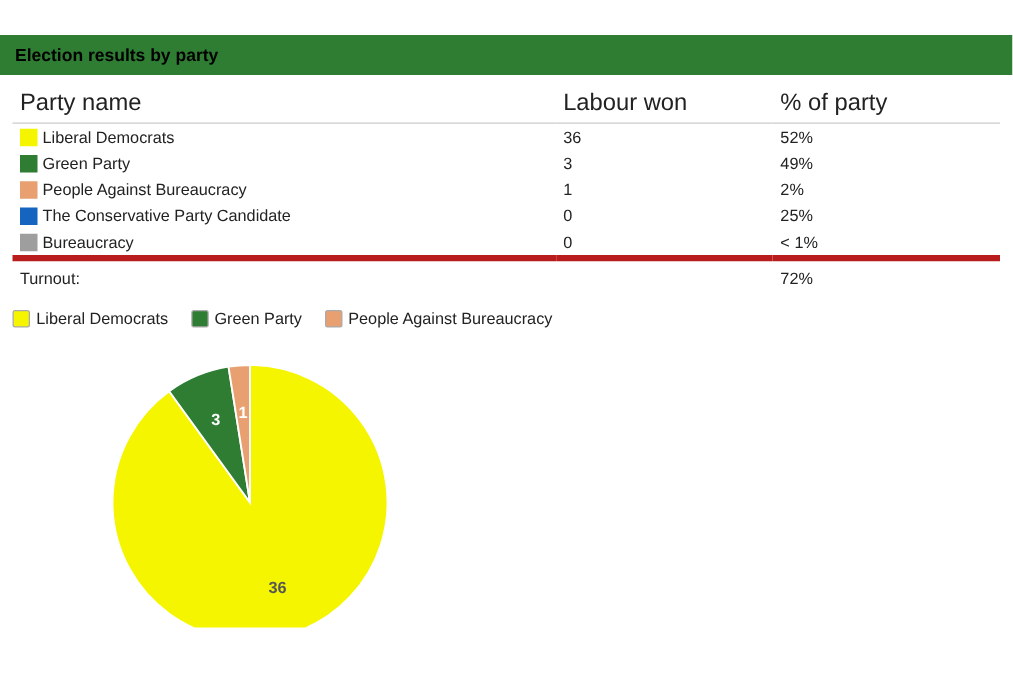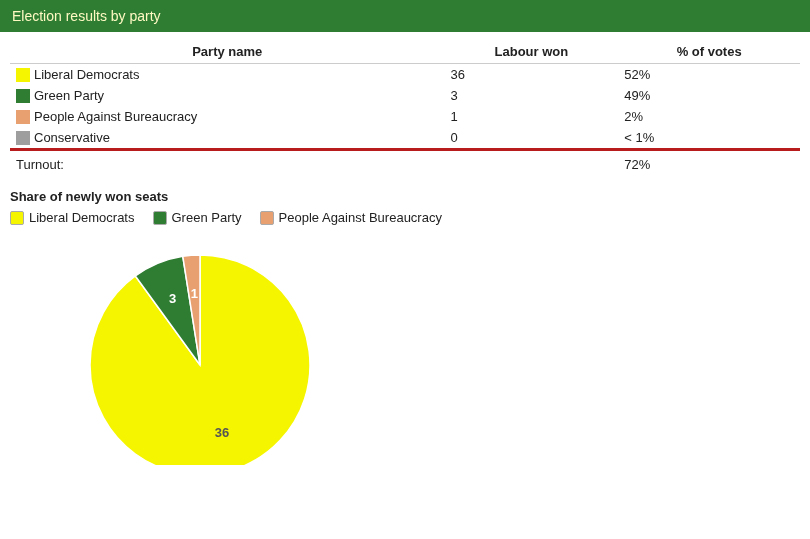--- a/index.html
+++ b/index.html
@@ -10,38 +10,39 @@
       color: #222;
       width: 810px;
       min-height: 539px;
     }
     .page-container {
       padding: 0;
       width: 810px;
     }
     .header-bar {
       background: #2e7d32;
-      color: #fef9c3;
+      color: #000000;
       padding: 8px 12px;
       font-size: 14px;
-      font-weight: normal;
+      font-weight: bold;
+      margin-top: 28px;
     }
     .table-section {
       padding: 8px 10px 4px 10px;
     }
     table {
       width: 100%;
       border-collapse: collapse;
     }
     table th {
-      text-align: center;
-      font-weight: bold;
+      text-align: left;
+      font-weight: normal;
       padding: 4px 6px;
       border-bottom: 1px solid #ccc;
-      font-size: 13px;
+      font-size: 19px;
     }
     table td {
       padding: 3px 6px;
       font-size: 13px;
     }
     .col-party { width: 55%; }
     .col-seats { width: 22%; }
     .col-votes { width: 23%; }
     .party-color-dot {
       display: inline-block;
@@ -50,21 +51,21 @@
       margin-right: 4px;
       vertical-align: middle;
       flex-shrink: 0;
     }
     .party-name-cell {
       display: flex;
       align-items: center;
     }
     .turnout-row td {
       padding-top: 6px;
-      border-top: 3px solid #b91c1c;
+      border-top: 5px solid #b91c1c;
     }
     .chart-section {
       padding: 10px 10px 0 10px;
     }
     .chart-title {
       font-weight: bold;
       font-size: 13px;
       margin-bottom: 6px;
     }
     .legend {
@@ -103,21 +104,21 @@
   <div class="header-bar">
     <span>Election results by party</span>
   </div>
 
   <div class="table-section">
     <table>
       <thead>
         <tr>
           <th class="col-party">Party name</th>
           <th class="col-seats">Labour won</th>
-          <th class="col-votes">% of votes</th>
+          <th class="col-votes">% of party</th>
         </tr>
       </thead>
       <tbody id="table-body">
       <tr>
     <td class="col-party">
       <div class="party-name-cell">
         <span class="party-color-dot" style="background:#f5f500;"></span>
         <span>Liberal Democrats</span>
       </div>
     </td>
@@ -140,38 +141,47 @@
         <span class="party-color-dot" style="background:#e8a070;"></span>
         <span>People Against Bureaucracy</span>
       </div>
     </td>
     <td class="col-seats">1</td>
     <td class="col-votes">2%</td>
   </tr>
           <tr>
     <td class="col-party">
       <div class="party-name-cell">
+        <span class="party-color-dot" style="background:#1565c0;"></span>
+        <span>The Conservative Party Candidate</span>
+      </div>
+    </td>
+    <td class="col-seats">0</td>
+    <td class="col-votes">25%</td>
+  </tr>
+          <tr>
+    <td class="col-party">
+      <div class="party-name-cell">
         <span class="party-color-dot" style="background:#9e9e9e;"></span>
-        <span>Conservative</span>
+        <span>Bureaucracy</span>
       </div>
     </td>
     <td class="col-seats">0</td>
     <td class="col-votes">&lt; 1%</td>
   </tr>
           <tr class="turnout-row">
   <td class="col-party">Turnout:</td>
   <td class="col-seats"></td>
   <td class="col-votes">72%</td>
 </tr>
         </tbody>
     </table>
   </div>
 
   <div class="chart-section">
-    <div class="chart-title">Share of newly won seats</div>
     <div class="legend" id="chart-legend">
         <div class="legend-item">
     <span class="legend-dot" style="background:#f5f500;border:1px solid #aaa;"></span>
     <span>Liberal Democrats</span>
   </div>
         <div class="legend-item">
     <span class="legend-dot" style="background:#2e7d32;border:1px solid #aaa;"></span>
     <span>Green Party</span>
   </div>
         <div class="legend-item">

